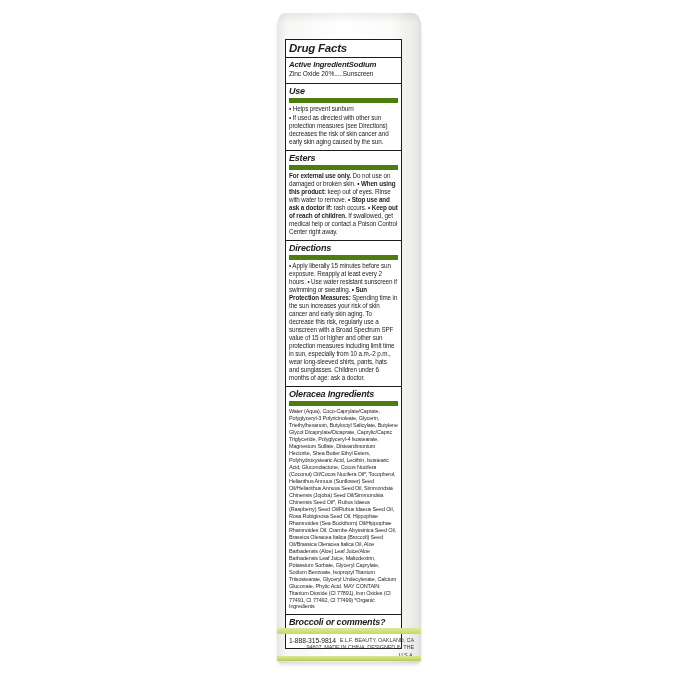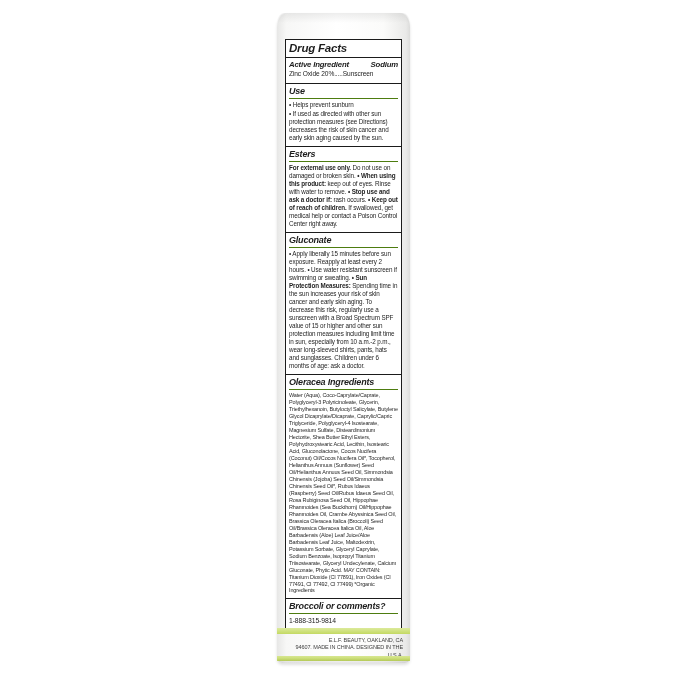--- a/index.html
+++ b/index.html
@@ -15,21 +15,21 @@
     position: relative;
     width: 679px;
     height: 679px;
     background: #ffffff;
   }
   
   .tube {
     position: absolute;
     left: 277px;
     top: 13px;
-    width: 133px;
+    width: 144px;
     height: 650px;
     background: linear-gradient(90deg, #e7e7e6 0%, #f7f7f6 7%, #ffffff 45%, #fbfbfa 80%, #e9e9e8 97%, #dcdcdb 100%);
     border-radius: 10px 10px 5px 5px / 14px 14px 5px 5px;
     box-shadow: 0 2px 3px rgba(0,0,0,0.12);
   }
   .tube::before { 
     content: "";
     position: absolute;
     left: 0; right: 0; top: 0;
     height: 10px;
@@ -64,27 +64,27 @@
   }
   .section {
     border-top: 1px solid #1b1b1b;
     padding: 1px 3px 3px;
   }
   .sec-heading {
     font-size: 9px;
     font-weight: bold;
     font-style: italic;
     letter-spacing: -0.2px;
-    border-bottom: 1px solid #4d7c0f;
+    border-bottom: 5px solid #4d7c0f;
     padding: 1px 0 2px;
     margin: 0 0 2px 0;
   }
   .active-heads {
     display: flex;
-    justify-content: space-between;
+    justify-content: flex-start;
     font-size: 7.8px;
     font-weight: bold;
     font-style: italic;
     letter-spacing: -0.2px;
     padding: 1px 0 1px;
   }
   .body-text {
     font-size: 6.3px;
     line-height: 1.27;
     letter-spacing: -0.12px;
@@ -159,21 +159,21 @@
         <p class="body-text">• Helps prevent sunburn</p>
         <p class="body-text">• If used as directed with other sun protection measures (see Directions) decreases the risk of skin cancer and early skin aging caused by the sun.</p>
       </div>
 
       <div class="section">
         <div class="sec-heading">Esters</div>
         <p class="body-text"><span class="b">For external use only.</span><span> Do not use on damaged or broken skin. </span><span class="b">• When using this product:</span><span> keep out of eyes. Rinse with water to remove. </span><span class="b">• Stop use and ask a doctor if:</span><span> rash occurs. </span><span class="b">• Keep out of reach of children.</span><span> If swallowed, get medical help or contact a Poison Control Center right away.</span></p>
       </div>
 
       <div class="section">
-        <div class="sec-heading">Gluconate</div>
+        <div class="sec-heading">Directions</div>
         <p class="body-text"><span>• Apply liberally 15 minutes before sun exposure. Reapply at least every 2 hours. • Use water resistant sunscreen if swimming or sweating. </span><span class="b">• Sun Protection Measures:</span><span> Spending time in the sun increases your risk of skin cancer and early skin aging. To decrease this risk, regularly use a sunscreen with a Broad Spectrum SPF value of 15 or higher and other sun protection measures including limit time in sun, especially from 10 a.m.-2 p.m., wear long-sleeved shirts, pants, hats and sunglasses. Children under 6 months of age:  ask a doctor.</span></p>
       </div>
 
 
       <div class="section">
         <div class="sec-heading">Oleracea Ingredients</div>
         <p class="body-text ingredients-text">Water (Aqua), Coco-Caprylate/Caprate, Polyglyceryl-3 Polyricinoleate, Glycerin, Triethylhexanoin, Butyloctyl Salicylate, Butylene Glycol Dicaprylate/Dicaprate, Caprylic/Capric Triglyceride, Polyglyceryl-4 Isostearate, Magnesium Sulfate, Disteardimonium Hectorite, Shea Butter Ethyl Esters, Polyhydroxystearic Acid, Lecithin, Isostearic Acid, Gluconolactone, Cocos Nucifera (Coconut) Oil/Cocos Nucifera Oil*, Tocopherol, Helianthus Annuus (Sunflower) Seed Oil/Helianthus Annuus Seed Oil, Simmondsia Chinensis (Jojoba) Seed Oil/Simmondsia Chinensis Seed Oil*, Rubus Idaeus (Raspberry) Seed Oil/Rubus Idaeus Seed Oil, Rosa Rubiginosa Seed Oil, Hippophae Rhamnoides (Sea Buckthorn) Oil/Hippophae Rhamnoides Oil, Crambe Abyssinica Seed Oil, Brassica Oleracea Italica (Broccoli) Seed Oil/Brassica Oleracea Italica Oil, Aloe Barbadensis (Aloe) Leaf Juice/Aloe Barbadensis Leaf Juice, Maltodextrin, Potassium Sorbate, Glyceryl Caprylate, Sodium Benzoate, Isopropyl Titanium Triisostearate, Glyceryl Undecylenate, Calcium Gluconate, Phytic Acid. MAY CONTAIN: Titanium Dioxide (CI 77891), Iron Oxides (CI 77491, CI 77492, CI 77499) *Organic Ingredients</p>
       </div>
 
       <div class="section">

